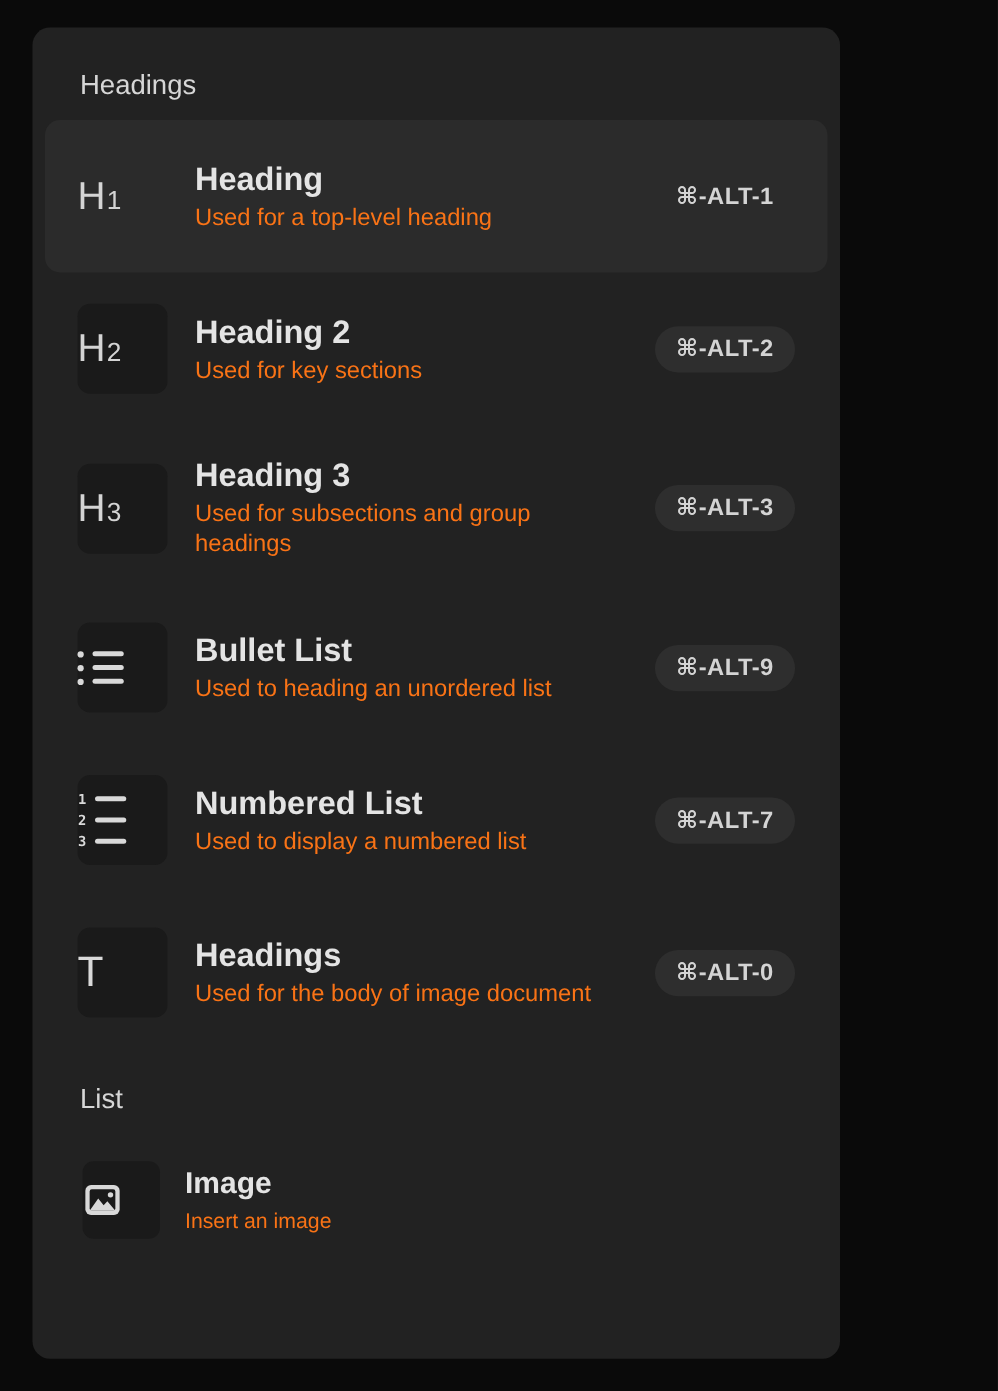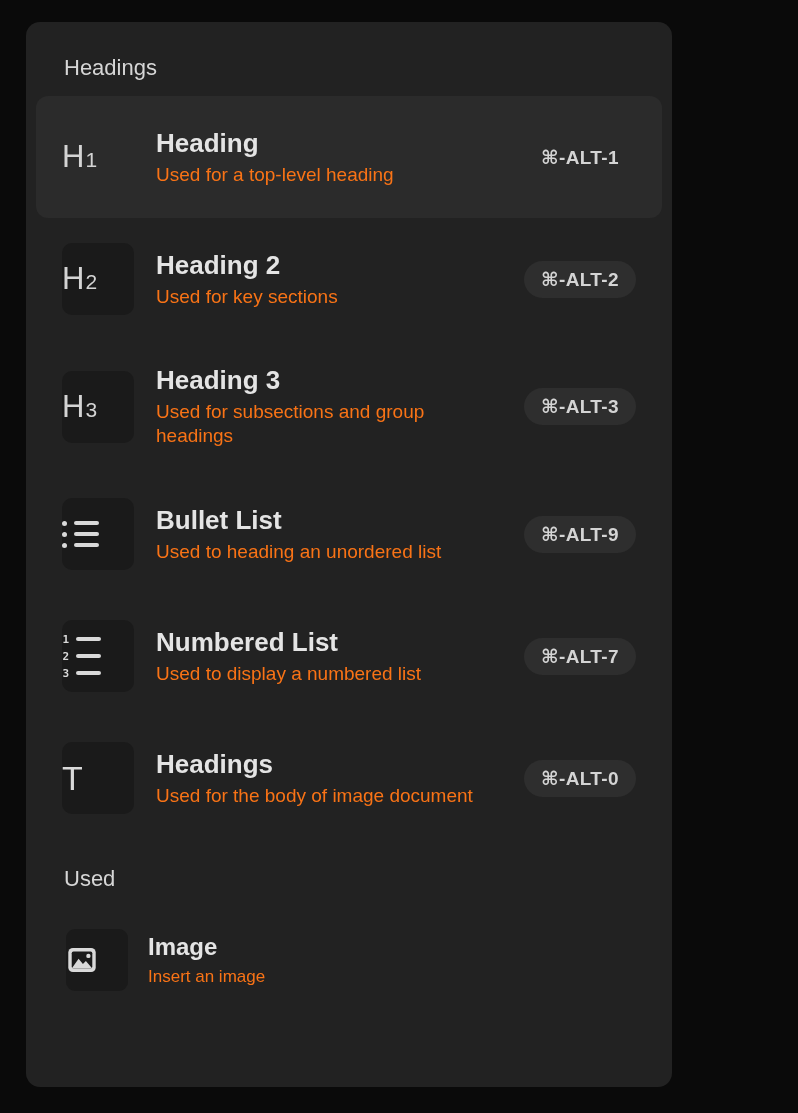--- a/index.html
+++ b/index.html
@@ -145,21 +145,21 @@
           <span class="t-glyph">T</span>
         </span>
         <div class="texts">
           <div class="title">Headings</div>
           <div class="subtitle">Used for the body of image document</div>
         </div>
         <span class="pill">⌘-ALT-0</span>
       </div>
     </div>
     <div class="section">
-      <div class="section-label">Used</div>
+      <div class="section-label">List</div>
       <div class="row compact">
         <span class="icon-box">
           <svg width="32" height="32" viewBox="0 0 28 28">
             <rect x="2" y="3.5" width="24" height="21" rx="4" fill="#d9d9d9"></rect>
             <rect x="5" y="6.5" width="18" height="15" rx="1.5" fill="#1a1a1a"></rect>
             <path d="M5 21.5 L11 13 L14.8 17.6 L17.4 14.8 L23 21.5 Z" fill="#d9d9d9"></path>
             <circle cx="19.6" cy="10.4" r="1.9" fill="#d9d9d9"></circle>
           </svg>
         </span>
         <div class="texts">

